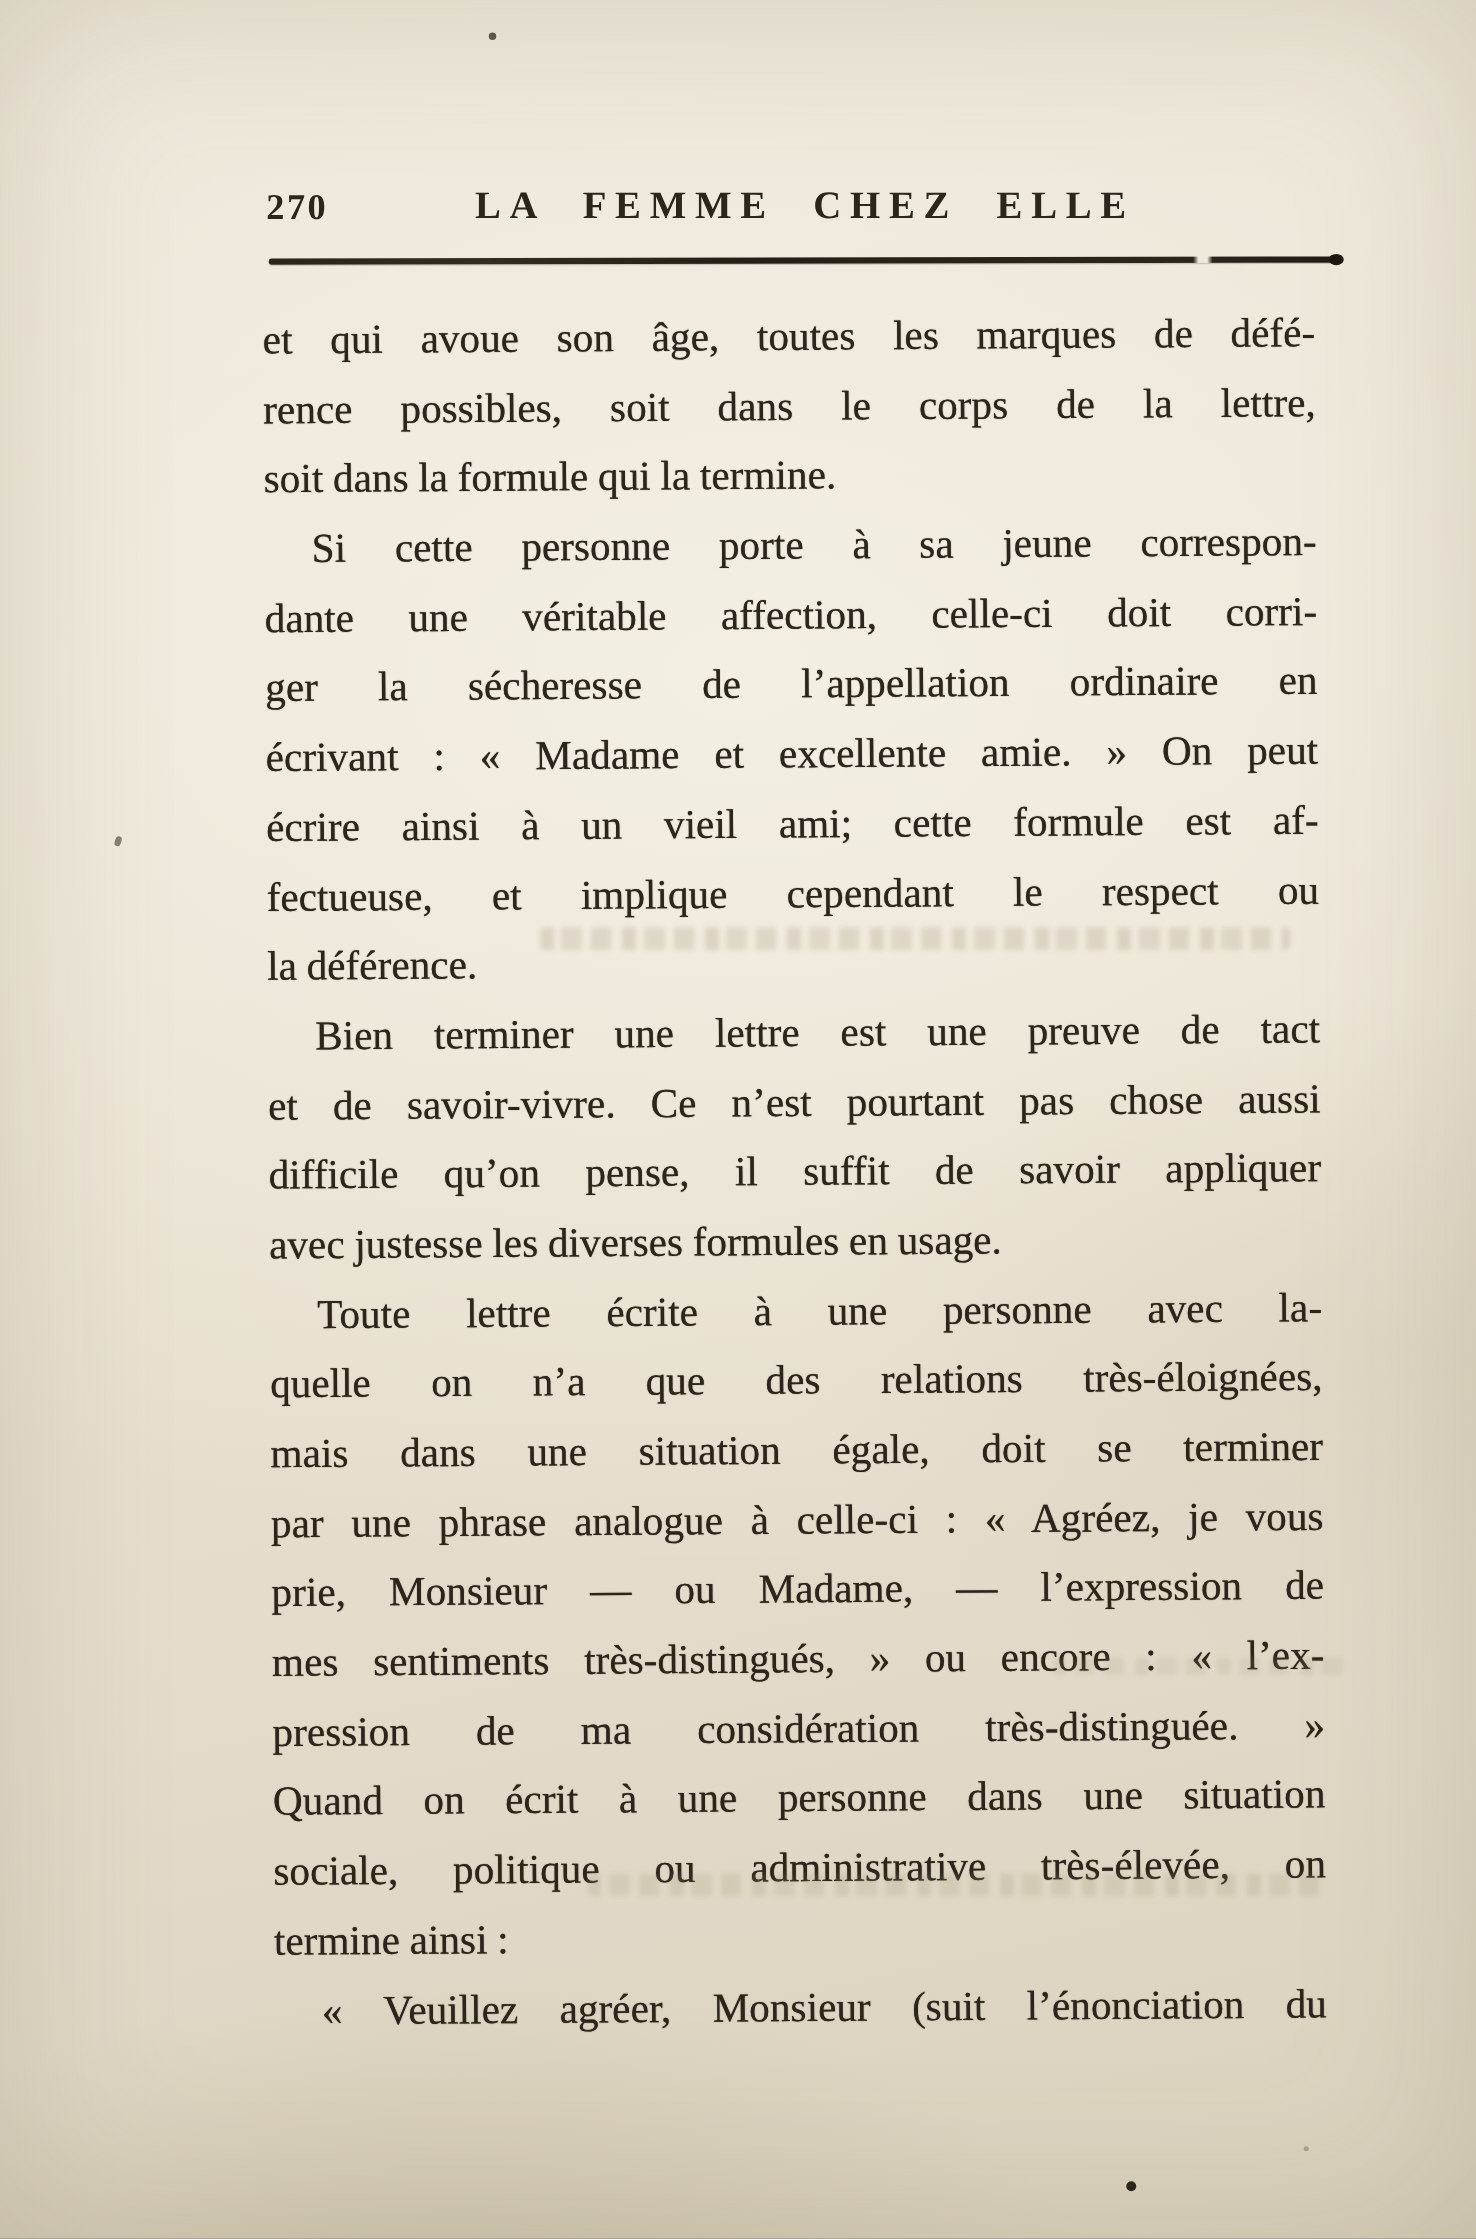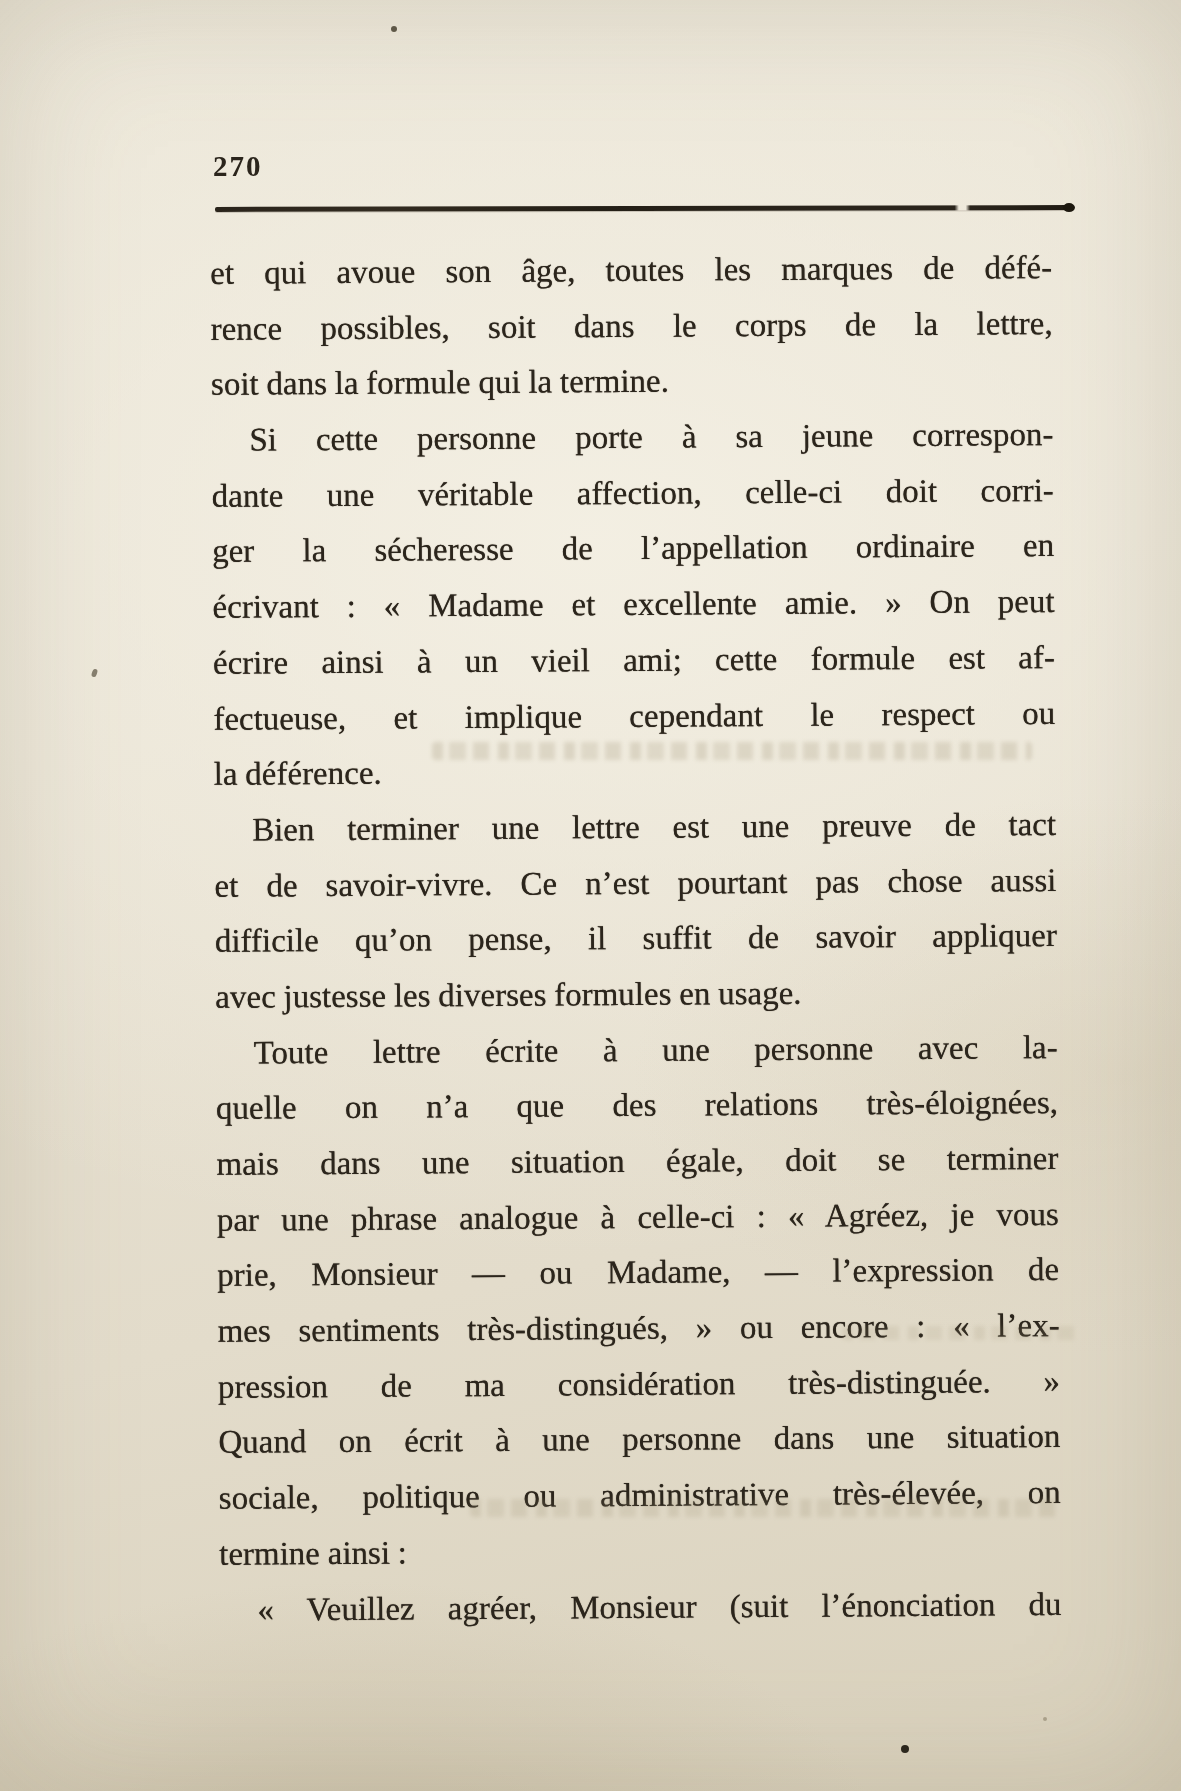--- a/index.html
+++ b/index.html
@@ -81,20 +81,21 @@
   #speck-left{left:92px;top:669px;width:5px;height:8px;background:#5a5140;opacity:0.7;transform:rotate(18deg);border-radius:40%;}
   #speck-right{left:1043px;top:1717px;width:4px;height:4px;background:#8a8069;opacity:0.6;}
 </style>
 </head>
 <body>
 
 <div id="page">
 
   <div id="page-number">270</div>
 
+  <div id="running-title">LA FEMME CHEZ ELLE</div>
 
   <div id="header-rule"></div>
 
   <div id="body-text">
       <div class="line">et qui avoue son âge, toutes les marques de défé-</div>
       <div class="line">rence possibles,  soit  dans  le  corps  de la lettre,</div>
       <div class="line para-end">soit dans la formule qui la termine.</div>
       <div class="line indent">Si cette personne porte à sa jeune correspon-</div>
       <div class="line">dante une véritable affection, celle-ci doit corri-</div>
       <div class="line">ger la sécheresse de l’appellation ordinaire en</div>

